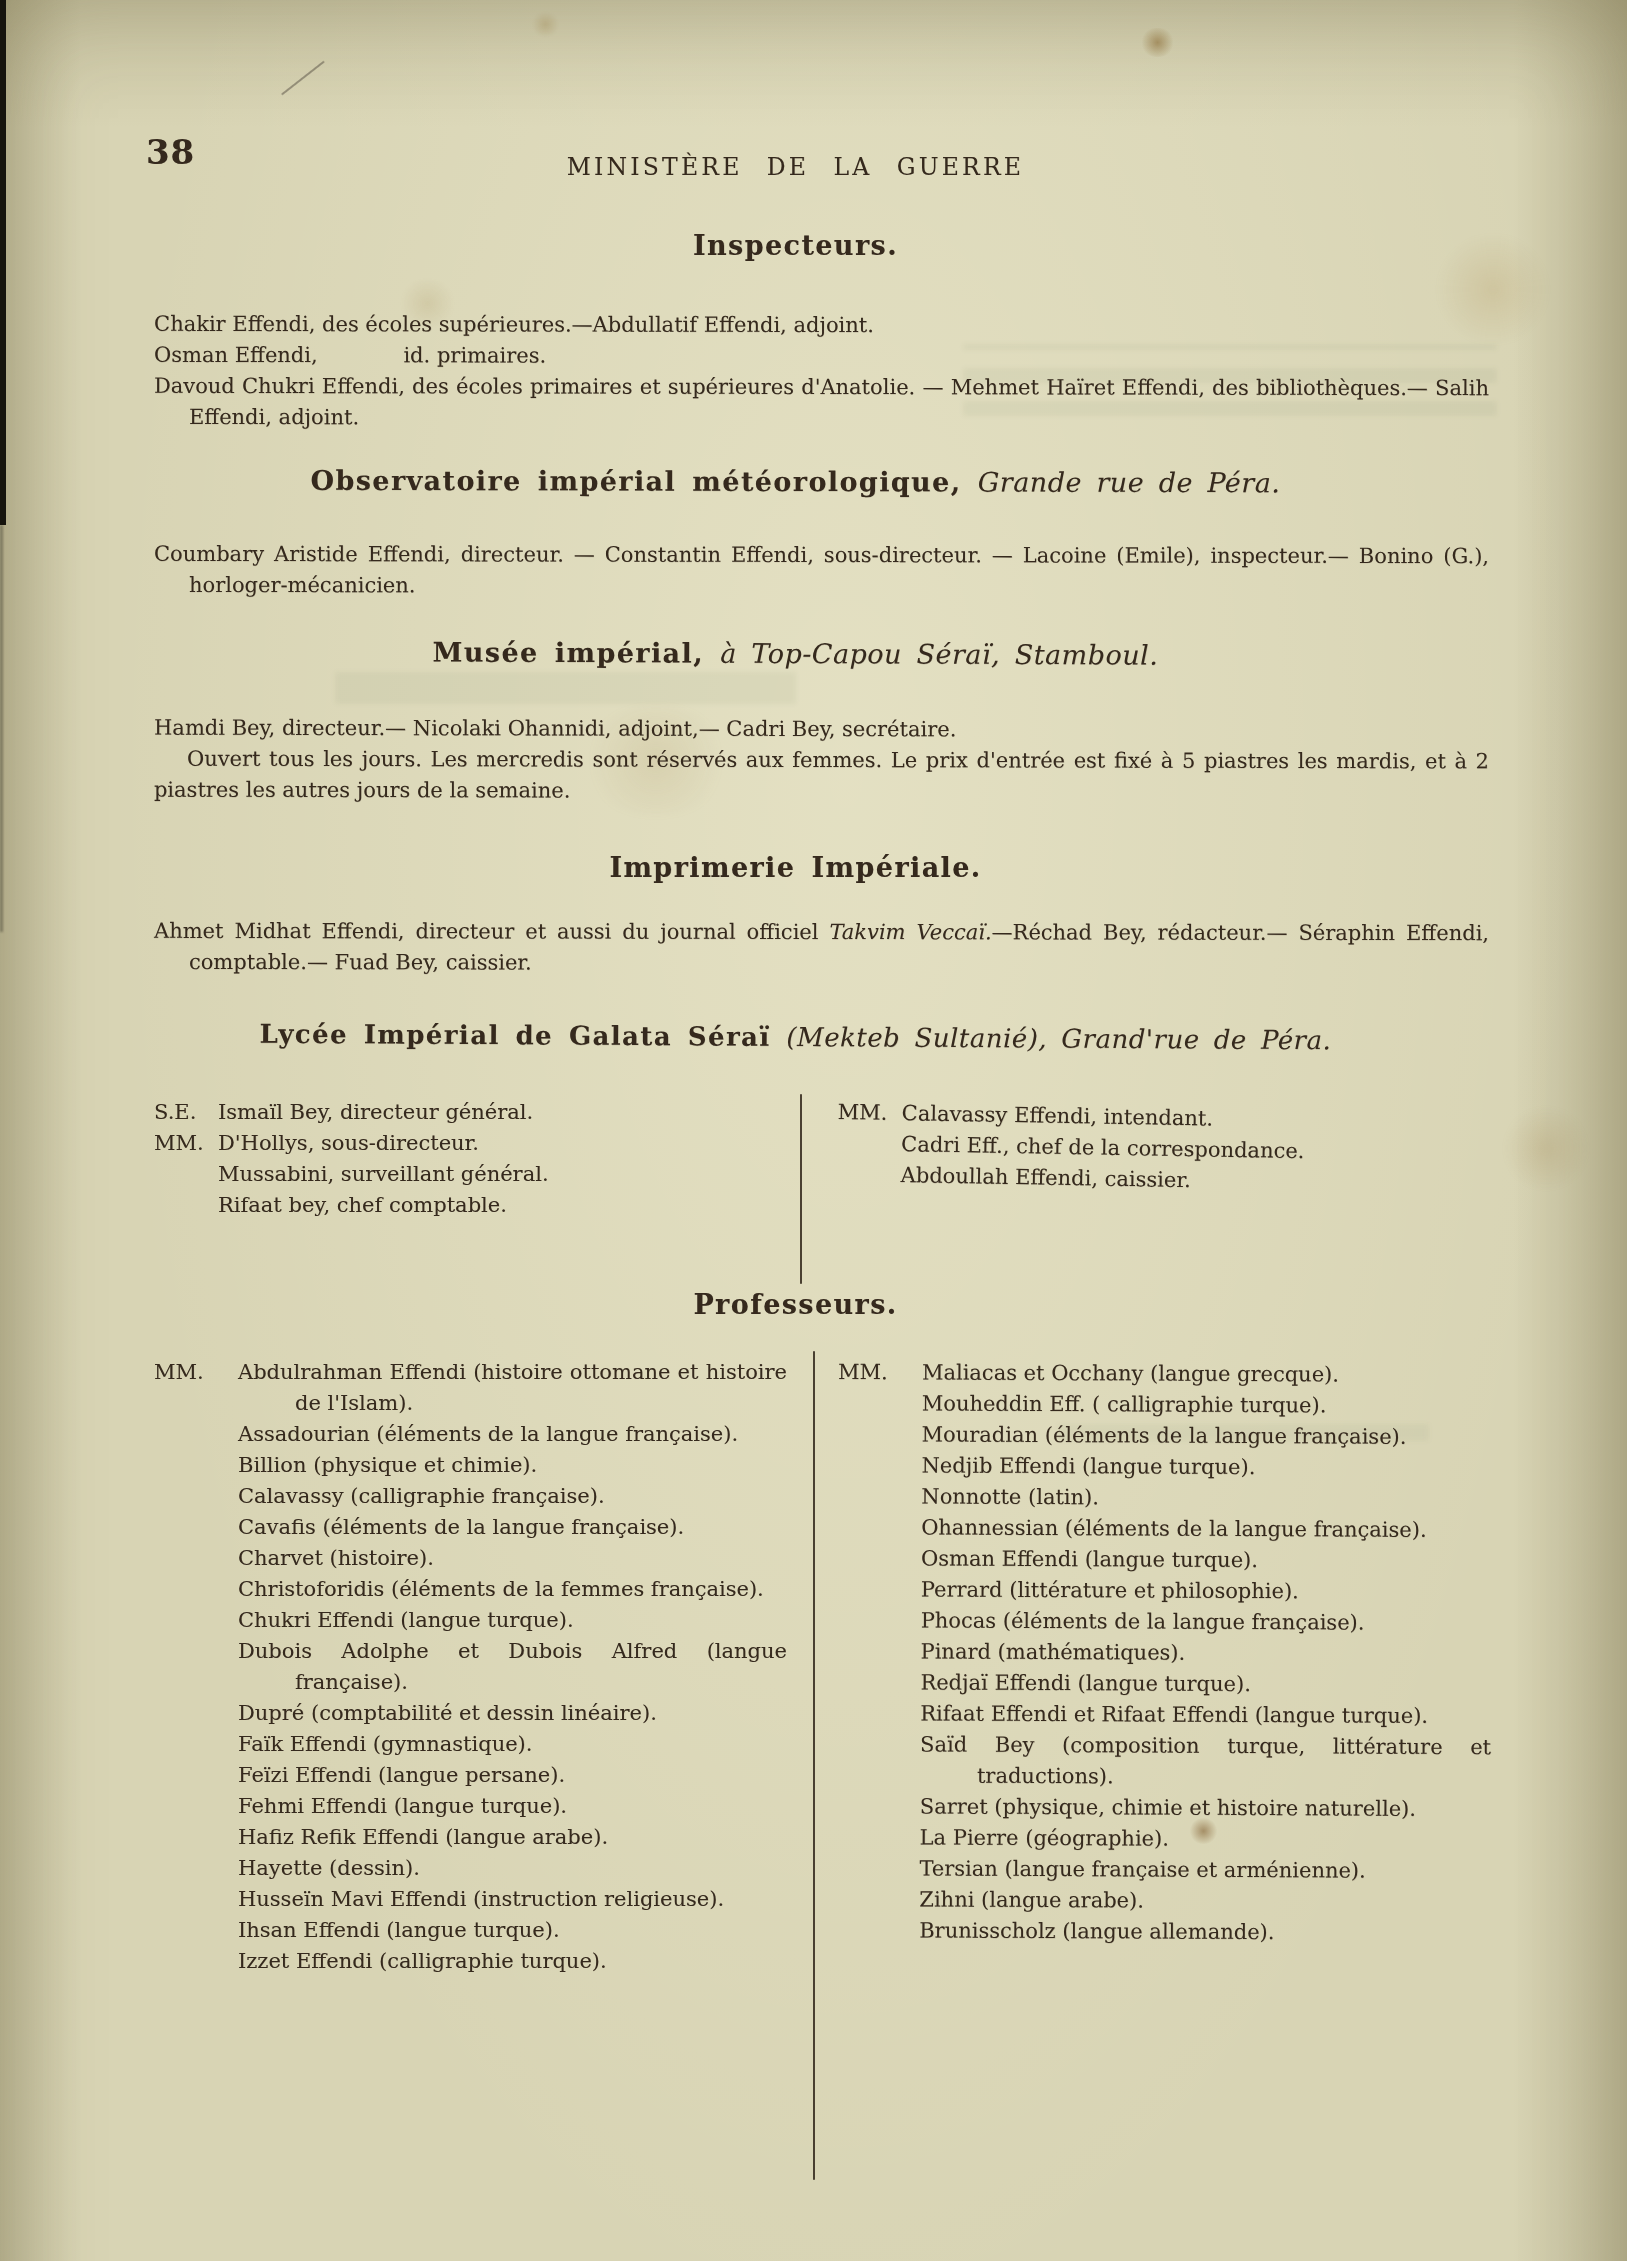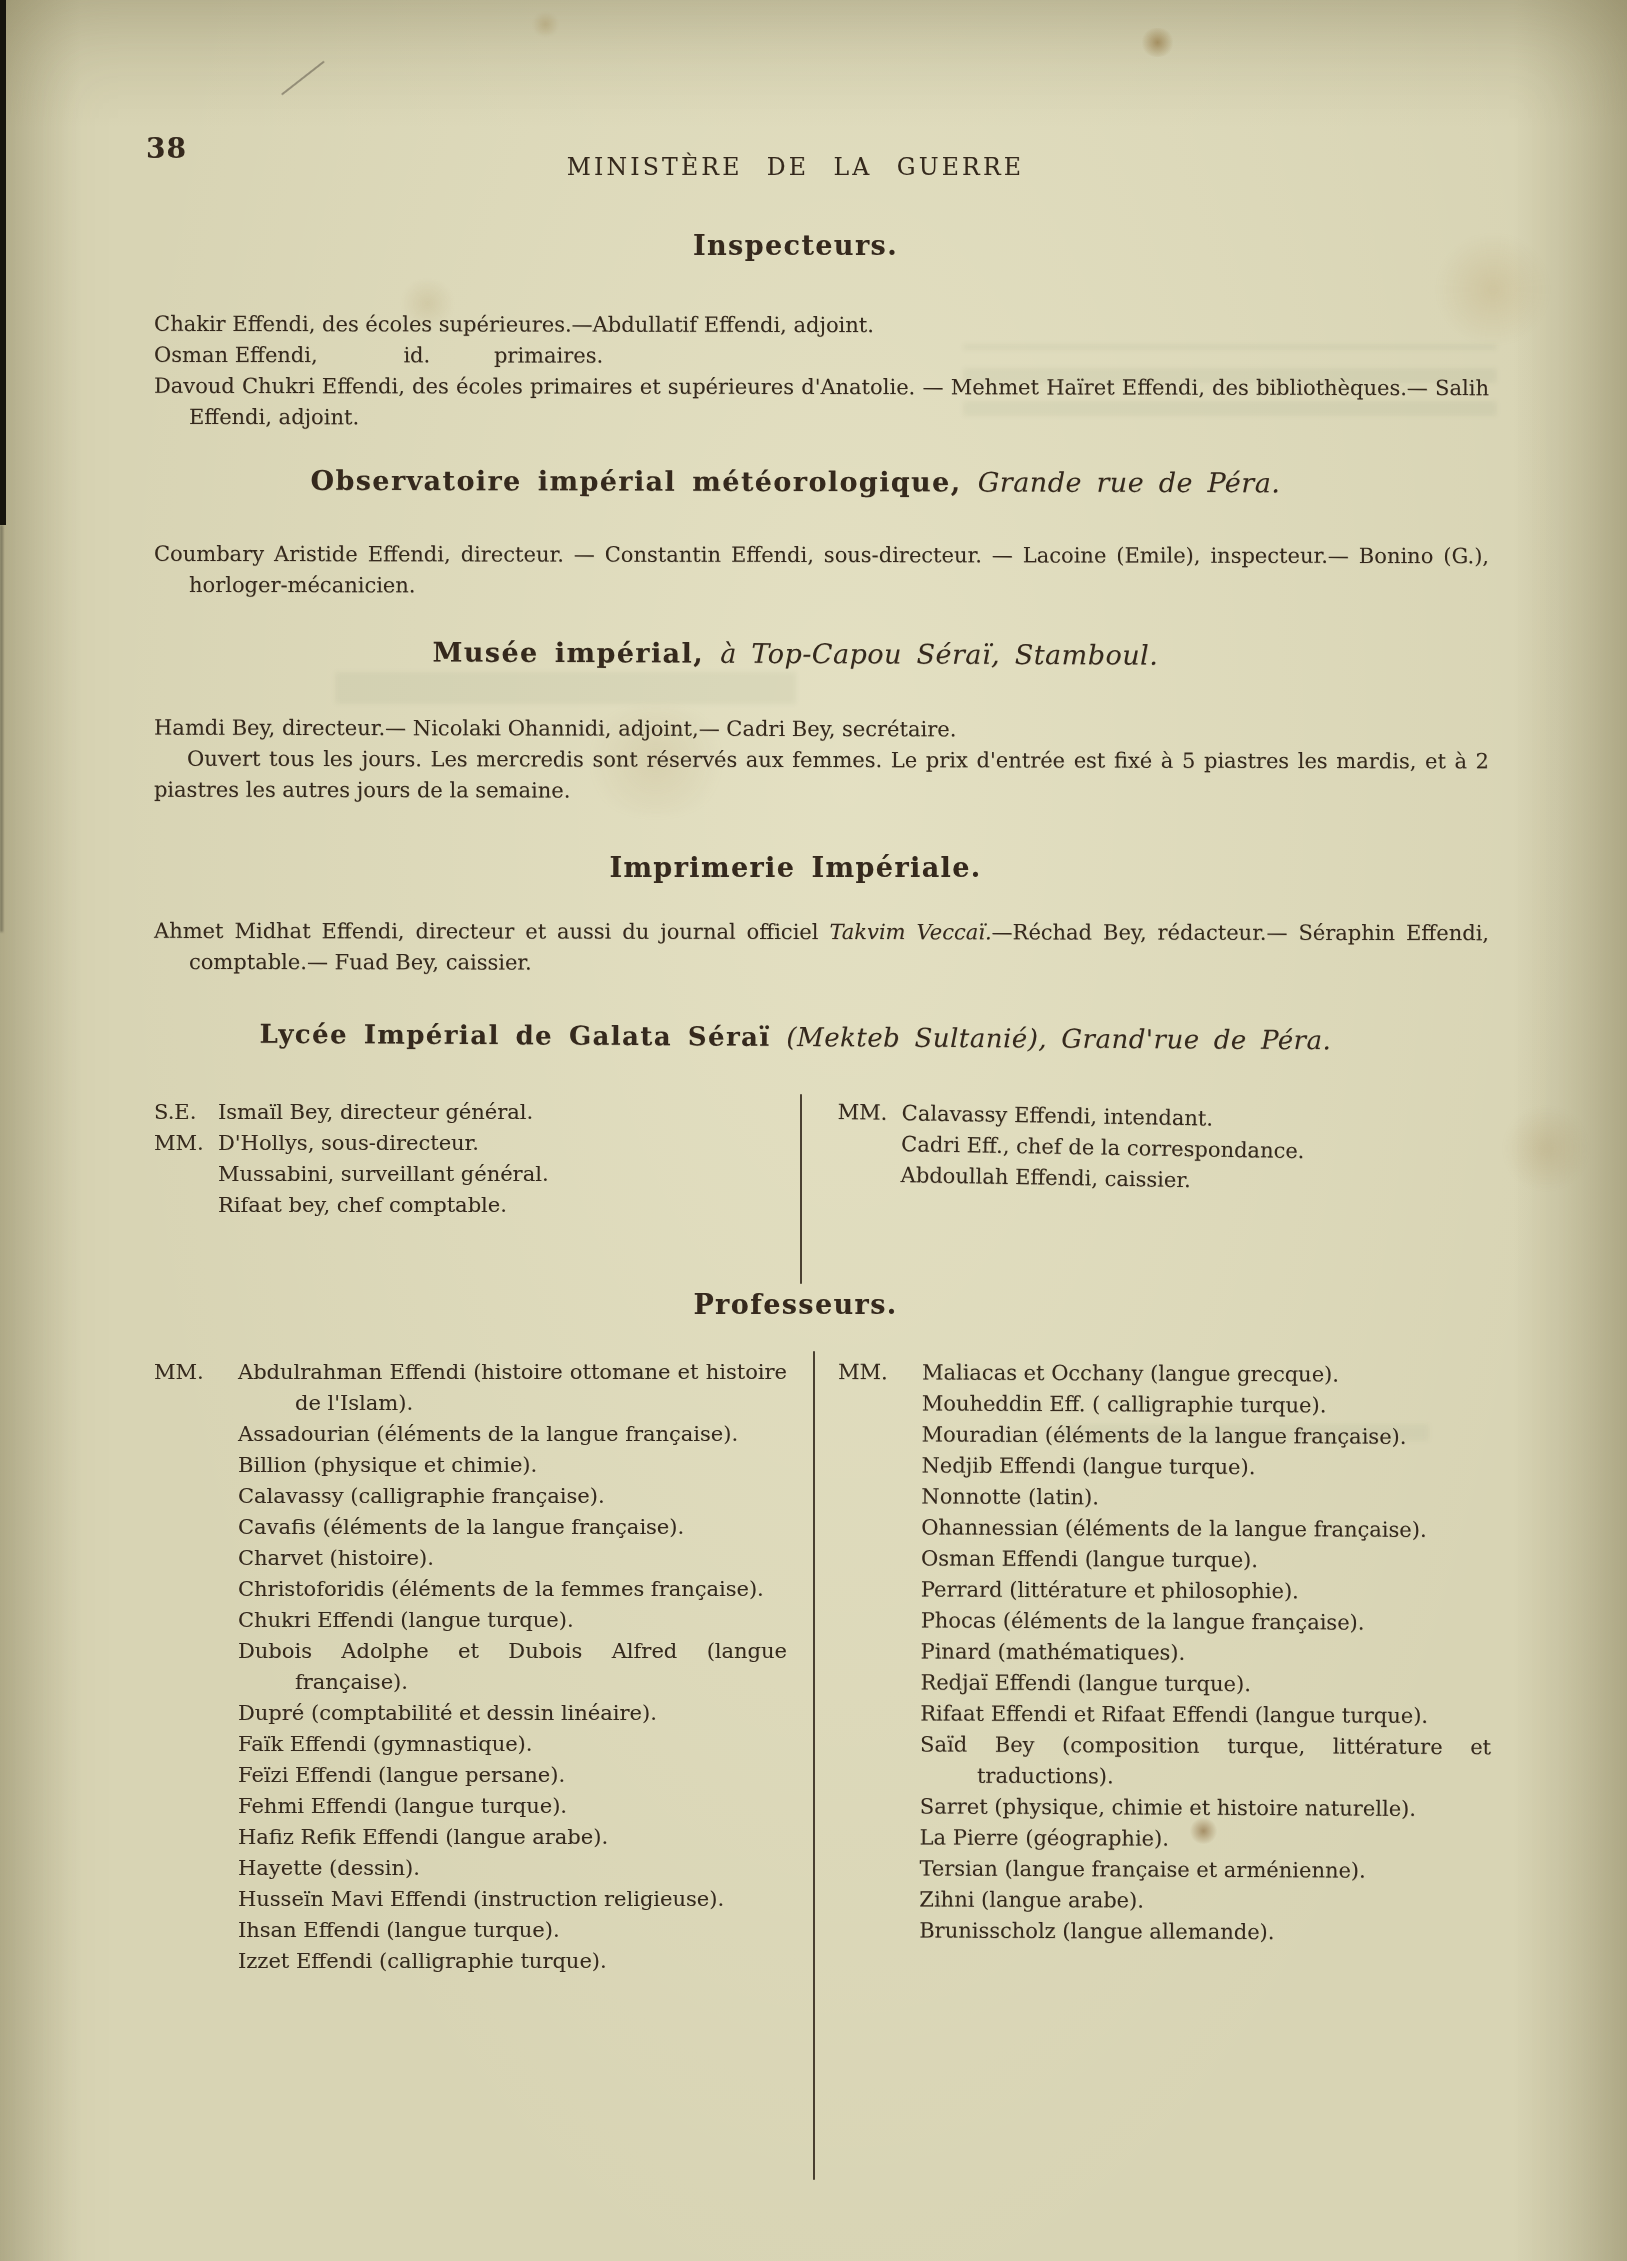--- a/index.html
+++ b/index.html
@@ -34,36 +34,36 @@
   .g1{left:963px;top:344px;width:534px;height:72px;background:repeating-linear-gradient(0deg,rgba(112,128,100,0.10) 0 15.4px,rgba(0,0,0,0) 15.4px 33px);}
   .g2{left:335px;top:672px;width:461px;height:32px;background:linear-gradient(0deg,rgba(112,128,100,0.10),rgba(112,128,100,0.10));}
   .g3{left:1058px;top:1400px;width:371px;height:41px;background:repeating-linear-gradient(0deg,rgba(112,128,100,0.09) 0 17px,rgba(0,0,0,0) 17px 41px);}
   
   .txt{position:absolute;font-size:21px;line-height:31px;}
   .just{text-align:justify;}
   .entry{position:relative;}
   .hang{padding-left:35px;text-indent:-35px;}
   .firstind{text-indent:33px;}
   .ital{font-style:italic;}
-  .pagenum{position:absolute;left:146px;top:132px;font-size:28px;font-weight:bold;letter-spacing:0.9px;}
+  .pagenum{position:absolute;left:146px;top:132px;font-size:34px;font-weight:bold;letter-spacing:0.9px;}
   .runtitle{position:absolute;left:0;top:153px;width:1627px;text-align:center;font-size:23.5px;letter-spacing:3.2px;word-spacing:13.6px;transform:translateX(-18px);}
   .sec{position:absolute;left:0;width:1627px;text-align:center;font-size:27px;line-height:32px;font-weight:bold;letter-spacing:1.4px;word-spacing:5.4px;transform:translateX(-18px);}
   .sec .ital{font-weight:normal;letter-spacing:0.5px;}
   .h-insp{top:230px;}
   .h-obs{top:466px;transform:translateX(-18px) rotate(0.15deg);}
   .h-musee{top:638px;transform:translateX(-18px) rotate(0.25deg);}
   .h-impr{top:852px;}
   .h-lycee{top:1021px;transform:translateX(-18px) rotate(0.35deg);font-size:26px;}
   .h-prof{top:1289px;}
   .b-insp{left:154px;top:310px;width:1335px;transform:rotate(0.10deg);}
   .b-obs{left:154px;top:540px;width:1335px;transform:rotate(0.10deg);}
   .b-musee{left:154px;top:714px;width:1335px;transform:rotate(0.12deg);}
   .b-impr{left:154px;top:917px;width:1335px;transform:rotate(0.10deg);}
   .gapa{margin-left:79px;}
-  .gapb{margin-left:57px;}
+  .gapb{}
   
   .alist{position:absolute;top:1097px;}
   .alist .entry{padding-left:64px;}
   .admin-left{left:154px;width:624px;}
   .admin-right{left:838px;width:678px;transform:rotate(1.0deg);transform-origin:0 0;}
   .prefix{position:absolute;left:0;top:0;text-indent:0;text-align:center;}
   
   .plist{position:absolute;top:1357px;}
   .plist .entry{padding-left:141px;text-indent:-57px;text-align:justify;}
   .prof-left{left:154px;width:633px;}

